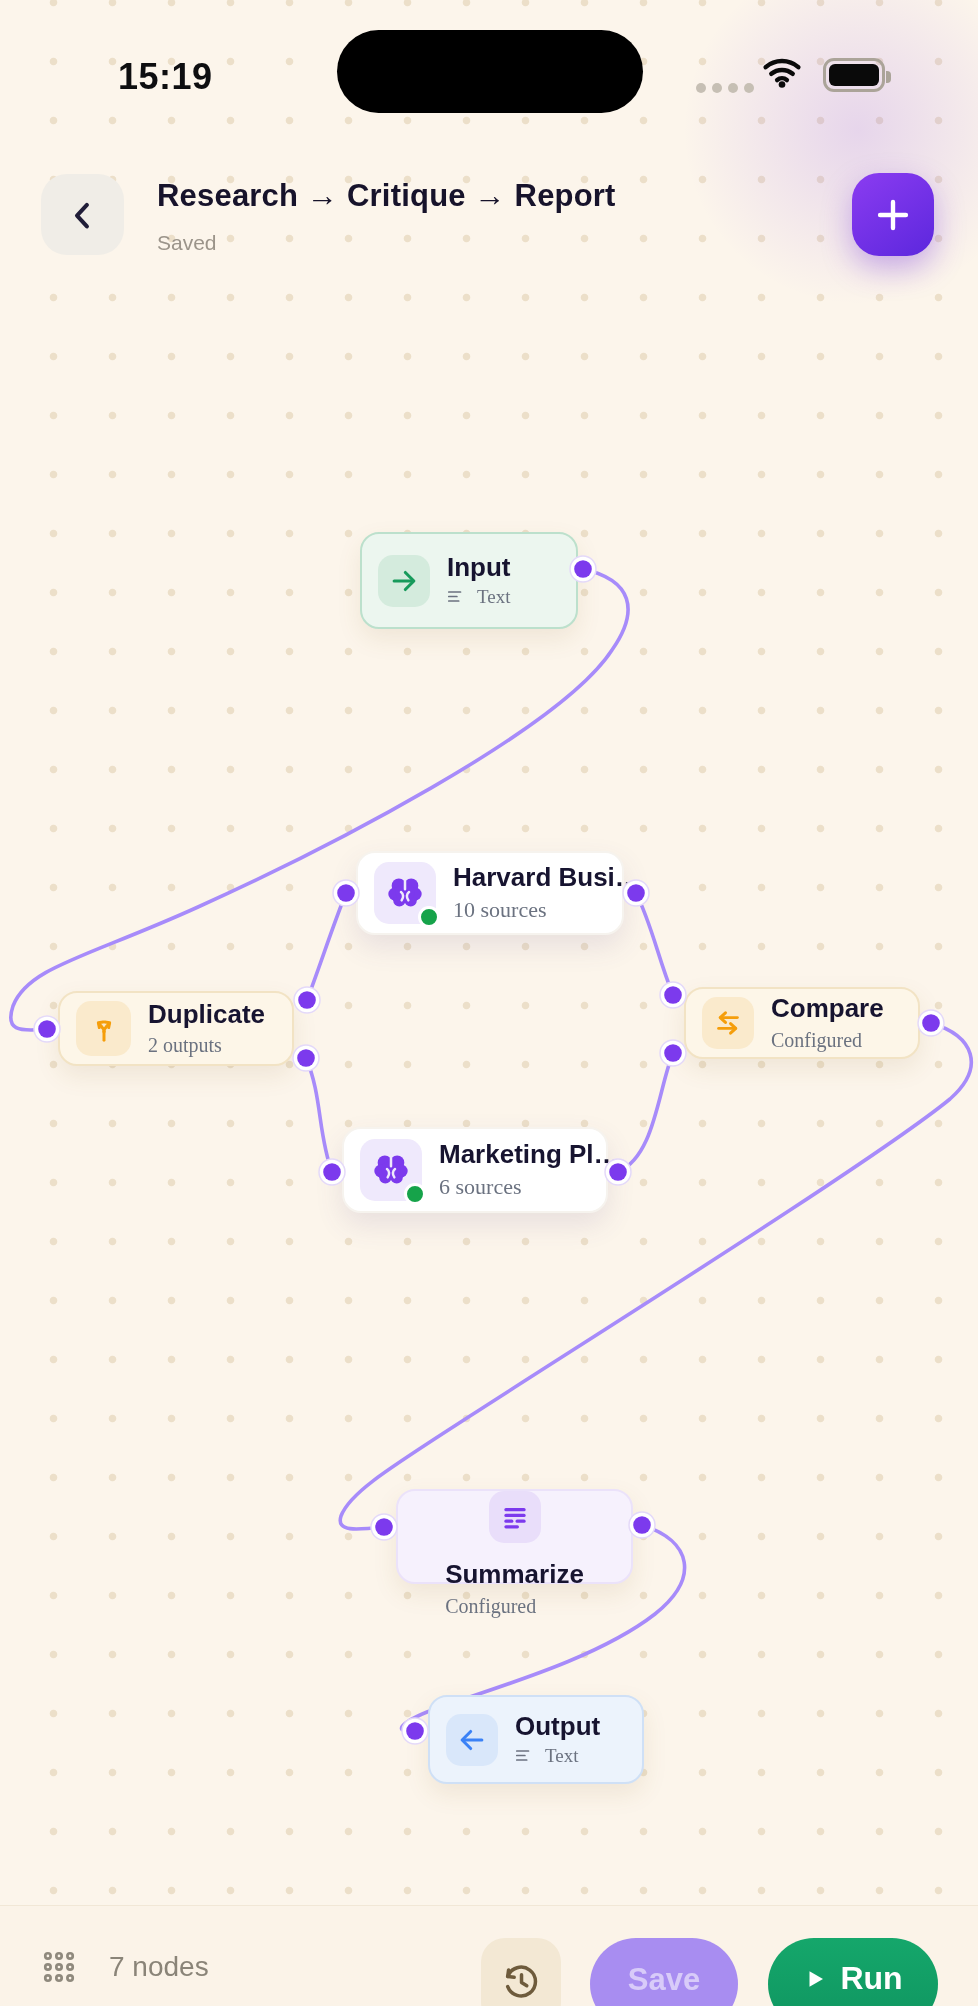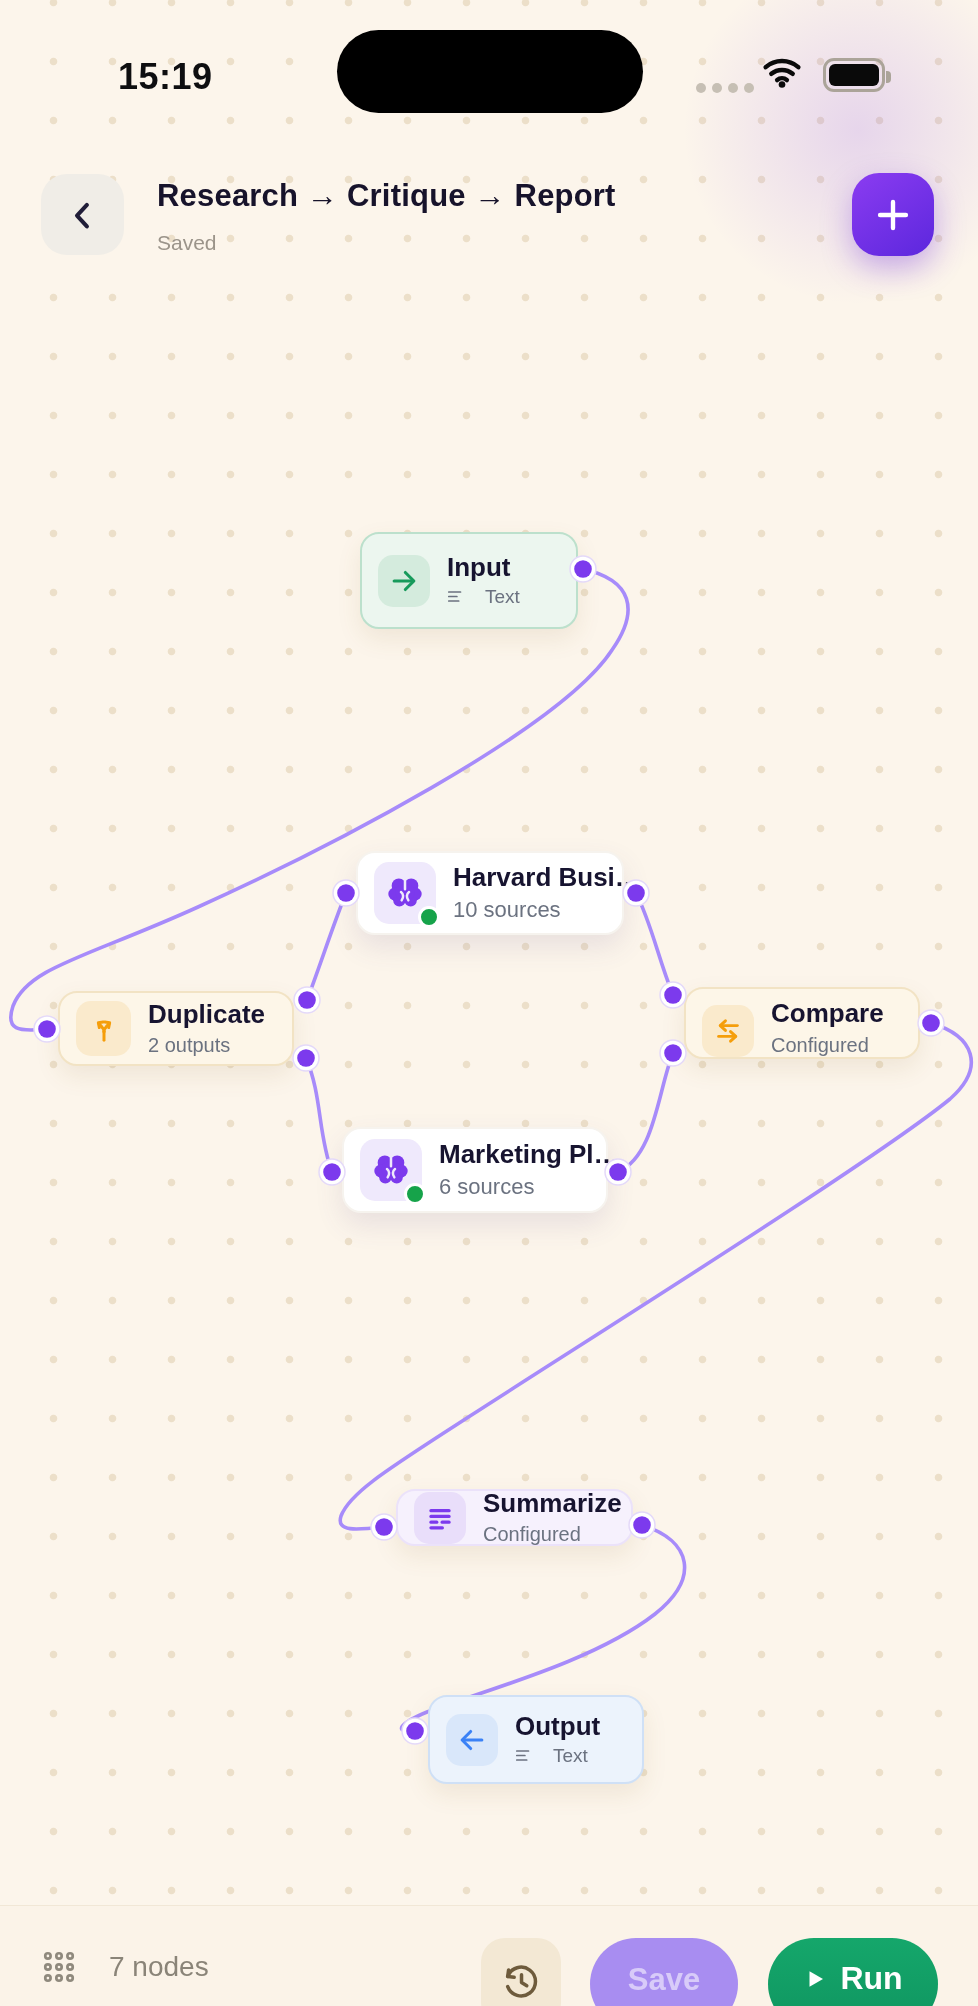--- a/index.html
+++ b/index.html
@@ -32,21 +32,21 @@
     background:linear-gradient(145deg,#8B3CF1,#5C27DD);
     box-shadow:0 12px 30px rgba(109,40,217,.35);
     display:flex;align-items:center;justify-content:center;}
   
   .edges,.ports{position:absolute;left:0;top:0;pointer-events:none;}
   
   .node{position:absolute;display:flex;align-items:center;gap:17px;box-sizing:border-box;
     padding:0 16px;border-radius:19px;box-shadow:0 10px 24px rgba(130,95,40,.10);}
   .node .tile{position:relative;flex:none;border-radius:15px;display:flex;align-items:center;justify-content:center;}
   .node .t{font-size:26px;font-weight:700;color:#171430;line-height:1.15;white-space:nowrap;}
-  .node .s{margin-top:5px;font-size:20px;color:#6B7280;display:flex;align-items:center;gap:20px;white-space:nowrap;}
+  .node .s{margin-top:5px;font-size:20px;color:#6B7280;display:flex;align-items:center;gap:12px;white-space:nowrap;font-family:Liberation Serif, serif;}
   .badge{position:absolute;right:-4px;bottom:-4px;width:16px;height:16px;border-radius:50%;
     background:#16A34A;border:3.5px solid #fff;box-sizing:content-box;}
   .n-input{background:#ECF6EF;border:2px solid #BCE0CC;}
   .n-input .tile{background:#D4EBDD;}
   .n-white{background:#FFFFFF;border:2px solid #F6F3EE;box-shadow:0 12px 28px rgba(90,70,130,.12);}
   .n-white .tile{background:#EFE9FC;}
   .n-amber{background:#FDF6E8;border:2px solid #F2E3C4;}
   .n-amber .tile{background:#FAEACC;}
   .n-purple{background:#F6F1FD;border:2px solid #EBE2FA;}
   .n-purple .tile{background:#E9DEFA;}
@@ -186,21 +186,21 @@
         </svg>
     </div>
     <div>
       <div class="t">Duplicate</div>
       <div class="s">
           <span>2 outputs</span>
         </div>
     </div>
   </div>
 
-  <div class="node n-amber" style="left:684px;top:987px;width:236px;height:72px;align-items:flex-end;">
+  <div class="node n-amber" style="left:684px;top:987px;width:236px;height:72px;">
     <div class="tile" style="width:52px;height:52px;">
       <svg width="34" height="34" viewBox="0 0 24 24">
           <g stroke="#F59E0B" stroke-width="2.1" fill="none" stroke-linecap="round" stroke-linejoin="round">
         <path d="M18.6 8.2H6.8"></path>
             <polyline points="10.2,4.8 6.5,8.2 10.2,11.6"></polyline>
         <path d="M5.4 15.8h11.8"></path>
             <polyline points="13.8,12.4 17.5,15.8 13.8,19.2"></polyline>
       </g>
         </svg>
     </div>
@@ -229,21 +229,21 @@
       <i class="badge"></i>
     </div>
     <div>
       <div class="t">Marketing Pl…</div>
       <div class="s" style="font-size:22px;">
           <span>6 sources</span>
         </div>
     </div>
   </div>
 
-  <div class="node n-purple" style="left:396px;top:1489px;width:237px;height:57px;">
+  <div class="node n-purple" style="left:396px;top:1489px;width:237px;height:95px;flex-direction:column;">
     <div class="tile" style="width:52px;height:52px;">
       <svg width="32" height="32" viewBox="0 0 24 24" fill="#7C3AED">
         <rect x="4" y="5.2" width="16" height="2.5" rx="1.2"></rect>
         <rect x="4" y="9.5" width="16" height="2.5" rx="1.2"></rect>
         <rect x="4" y="13.8" width="6.8" height="2.5" rx="1.2"></rect>
         <rect x="12.4" y="13.8" width="7.6" height="2.5" rx="1.2"></rect>
         <rect x="4" y="18.1" width="11" height="2.5" rx="1.2"></rect>
       </svg>
     </div>
     <div>

